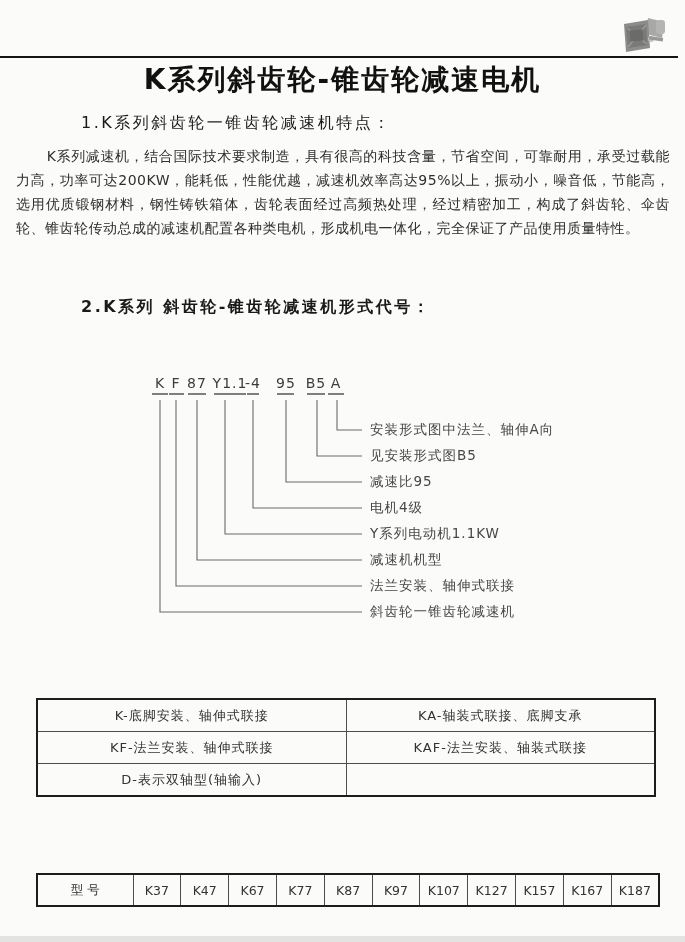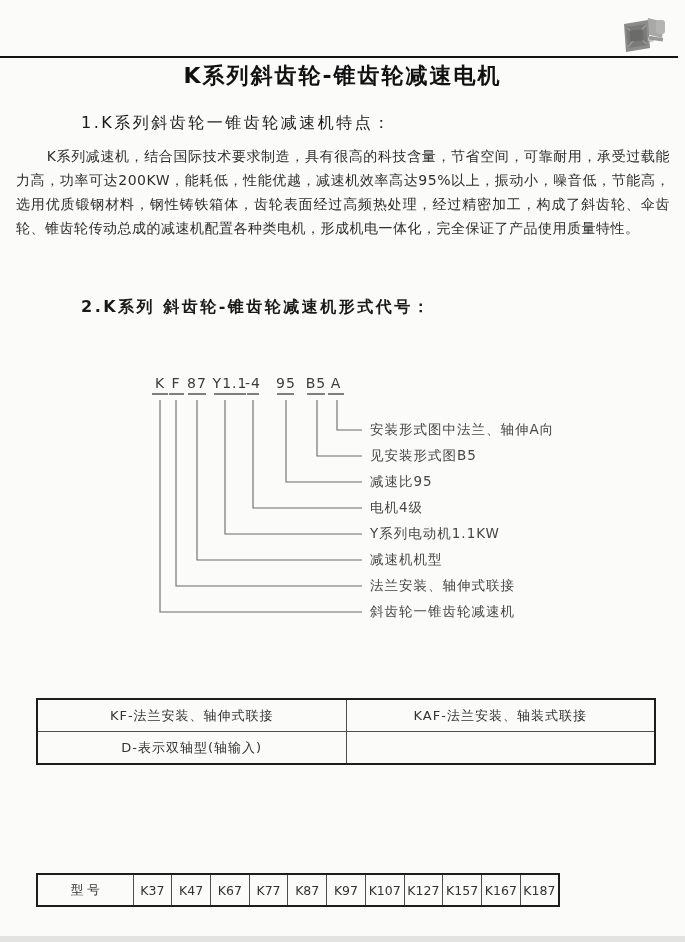--- a/index.html
+++ b/index.html
@@ -3,21 +3,21 @@
 <meta charset="utf-8">
 <style>
   html,body{margin:0;padding:0;}
   body{background:#e8e8e8;font-family:"DejaVu Sans",sans-serif;}
   .page{position:relative;width:685px;height:942px;background:#fbfbfa;margin:0 auto;overflow:hidden;color:#222;}
 
   .photo{position:absolute;left:618px;top:12px;width:52px;height:46px;}
   .top-rule{position:absolute;left:0;top:56px;width:678px;height:2px;background:#141414;}
 
   .title{position:absolute;left:0;top:61px;width:100%;text-align:center;
-         font-size:22px;font-weight:bold;letter-spacing:2px;color:#111;white-space:nowrap;}
+         font-size:28px;font-weight:bold;letter-spacing:2px;color:#111;white-space:nowrap;}
 
   .sec-heading{position:absolute;left:33px;font-size:16px;color:#1a1a1a;letter-spacing:2.5px;white-space:nowrap;margin-left:48px;}
   .h-1{top:113px;}
   .h-2{top:297px;font-weight:bold;}
   .h-3{top:659px;}
   .h-4{top:840px;}
 
   .para{position:absolute;left:16px;top:144px;width:654px;font-size:14px;line-height:24px;
         color:#2e2e2e;text-align:justify;text-indent:2.2em;letter-spacing:0.5px;margin:0;}
 
@@ -26,21 +26,21 @@
   .diagram .code{font-size:14px;text-anchor:middle;letter-spacing:1px;}
   .diagram .lbl{font-size:13.5px;fill:#474747;letter-spacing:1px;}
   .diagram line{stroke:#4a4a4a;stroke-width:1.4;}
   .diagram polyline{stroke:#6a6a6a;stroke-width:1.1;fill:none;}
 
   table{border-collapse:collapse;table-layout:fixed;position:absolute;background:#fbfbfa;}
   td{border:1px solid #4d4d4d;text-align:center;vertical-align:middle;color:#333;
      letter-spacing:1px;overflow:hidden;white-space:nowrap;}
   .conn-table{left:36px;top:698px;width:620px;border:2px solid #1d1d1d;}
   .conn-table td{height:29px;font-size:13px;}
-  .weight-table{left:36px;top:873px;width:524px;border:2px solid #1d1d1d;}
+  .weight-table{left:36px;top:873px;width:624px;border:2px solid #1d1d1d;}
   .weight-table td{height:28px;font-size:12.5px;letter-spacing:0;}
 
   .scan-edge{position:absolute;left:0;bottom:0;width:100%;height:6px;background:#e3e3e1;}
 </style>
 </head>
 <body>
 
 <div class="page">
 
   <div class="photo">
@@ -106,20 +106,24 @@
     <text class="lbl" x="370" y="248">斜齿轮一锥齿轮减速机</text>
   </svg>
 
 
   <table class="conn-table">
     <colgroup>
         <col style="width:50%">
         <col style="width:50%">
       </colgroup>
     <tbody>
+        <tr>
+      <td>K-底脚安装、轴伸式联接</td>
+      <td>KA-轴装式联接、底脚支承</td>
+    </tr>
     <tr>
       <td>KF-法兰安装、轴伸式联接</td>
       <td>KAF-法兰安装、轴装式联接</td>
     </tr>
     <tr>
       <td>D-表示双轴型(轴输入)</td>
       <td></td>
     </tr>
   </tbody>
     </table>

